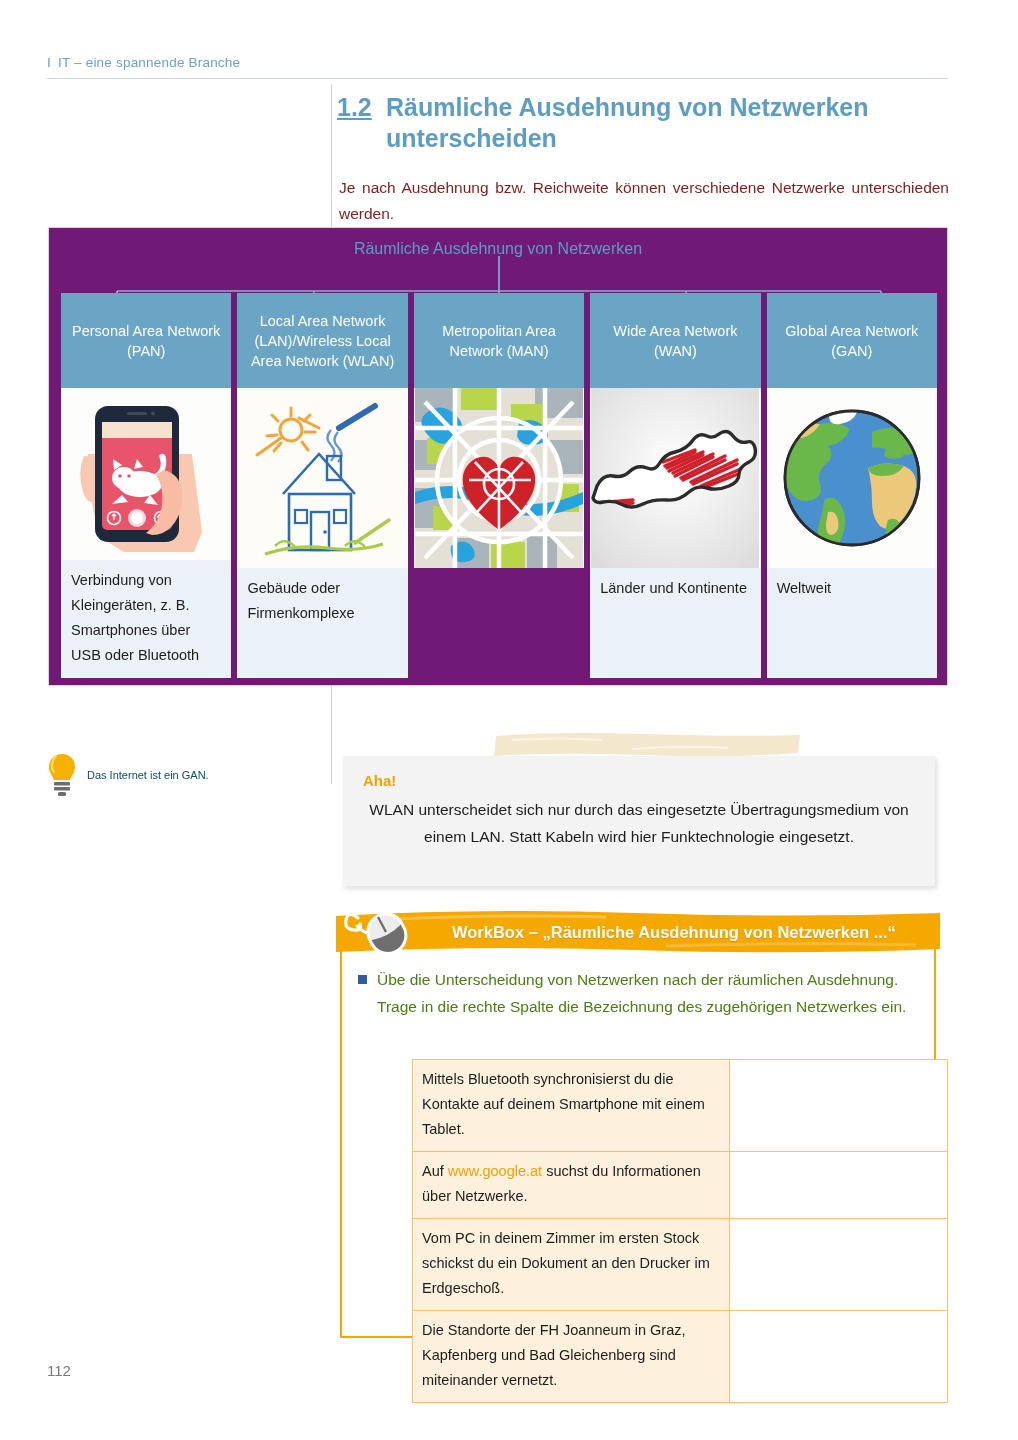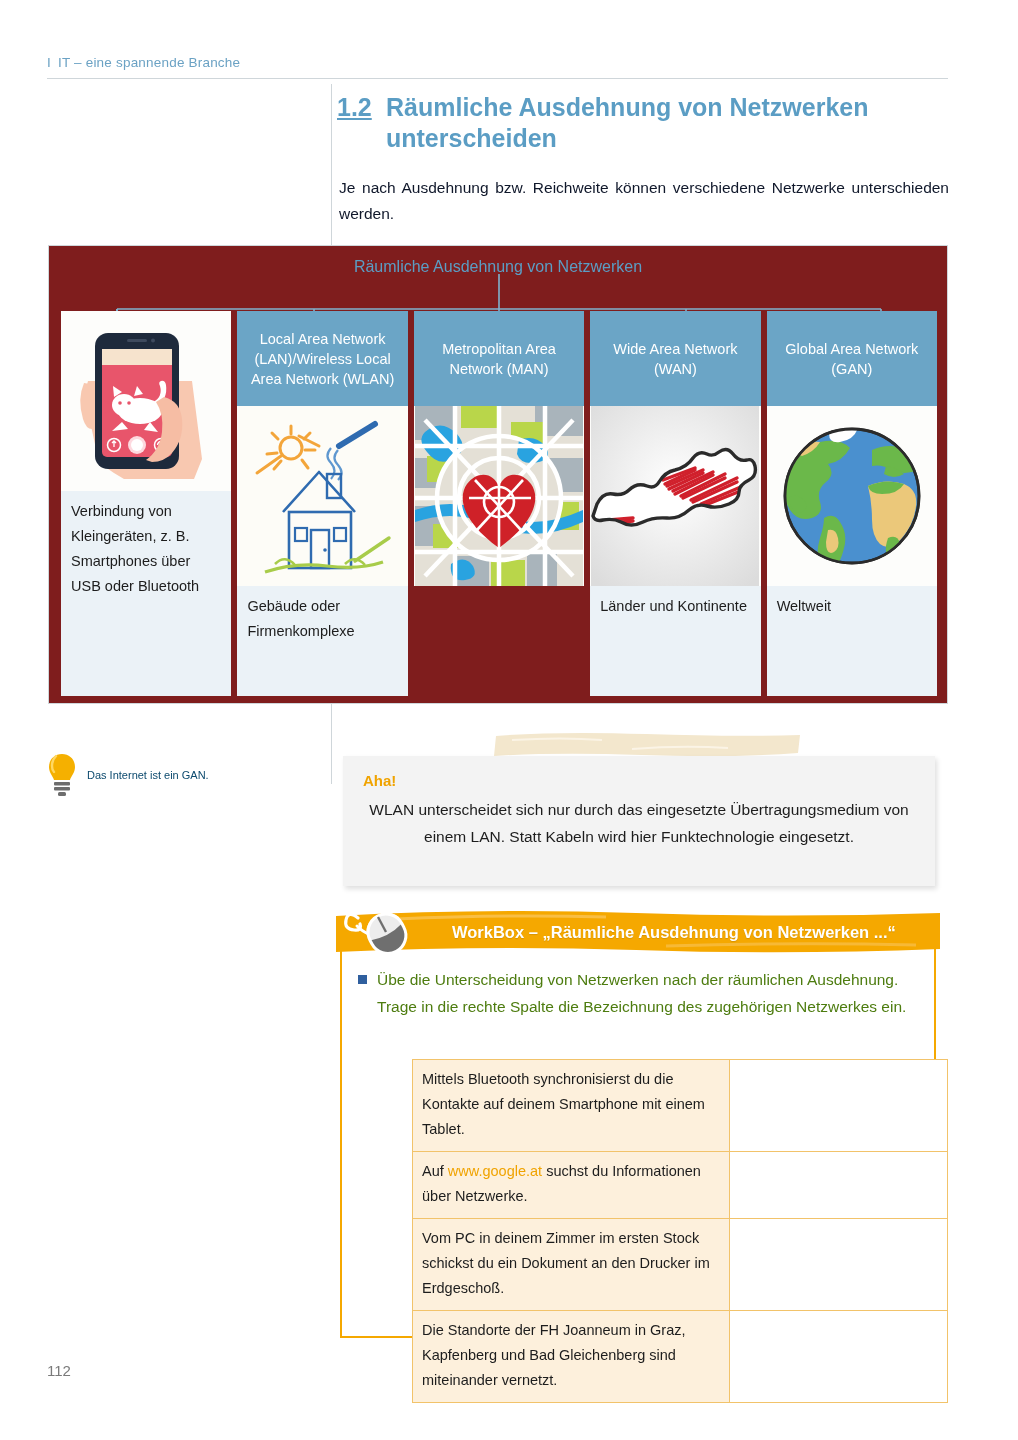--- a/index.html
+++ b/index.html
@@ -33,27 +33,27 @@
     position:absolute;left:337px;top:92px;width:612px;
     color:#5b9dc4;font-size:25px;line-height:31px;font-weight:bold;
     display:flex;
   }
   .h-num{width:49px;flex:0 0 49px;text-decoration:underline;}
   .h-txt{flex:1;}
 
   
   .intro{
     position:absolute;left:339px;top:175px;width:610px;
-    font-size:15.5px;line-height:26px;color:#0f172a;text-align:justify;
+    font-size:15.5px;line-height:26px;color:#7f1d1d;text-align:justify;
   }
 
   
   .diagram{
-    position:absolute;left:48px;top:245px;width:900px;height:459px;
-    border:1px solid #cfd6da;background:#7f1d1d;box-sizing:border-box;
+    position:absolute;left:48px;top:227px;width:900px;height:459px;
+    border:1px solid #cfd6da;background:#701a75;box-sizing:border-box;
   }
   .dg-title{
     position:absolute;left:0;top:12px;width:100%;text-align:center;
     color:#5b9dc4;font-size:16px;
   }
   .dg-svg{position:absolute;left:0;top:0;width:900px;height:110px;}
 
   .dg-cols{
     position:absolute;left:12px;top:65px;width:876px;height:385px;
     display:flex;gap:6px;
@@ -224,20 +224,21 @@
         <line x1="265" y1="63" x2="265" y2="67"></line>
         <line x1="450" y1="63" x2="450" y2="67"></line>
         <line x1="637" y1="63" x2="637" y2="67"></line>
         <line x1="832" y1="63" x2="832" y2="67"></line>
       </g>
     </svg>
 
     <div class="dg-cols">
 
       <div class="dg-col">
+        <div class="dg-head">Personal Area Network (PAN)</div>
         <div class="dg-img">
           <svg width="165" height="180" viewBox="0 0 165 180">
             <rect width="165" height="180" fill="#fdfdfb"></rect>
 
             <path d="M24 70 q-6 18 2 40 l6 28 q4 16 18 24 l10 6 h70 l8 -20 -10 -78 z" fill="#f8c8b0"></path>
             <path d="M20 72 q-7 16 -1 36 q3 10 9 10 q6 0 6 -10 l-2 -34 z" fill="#f8c8b0"></path>
 
             <rect x="31" y="22" width="84" height="136" rx="13" fill="#1e2a3c"></rect>
 
             <rect x="38" y="38" width="70" height="108" rx="5" fill="#e8556b"></rect>

